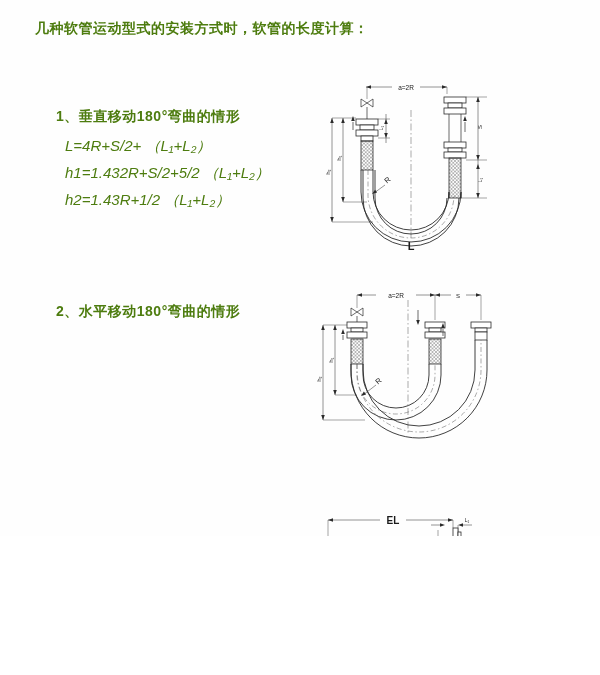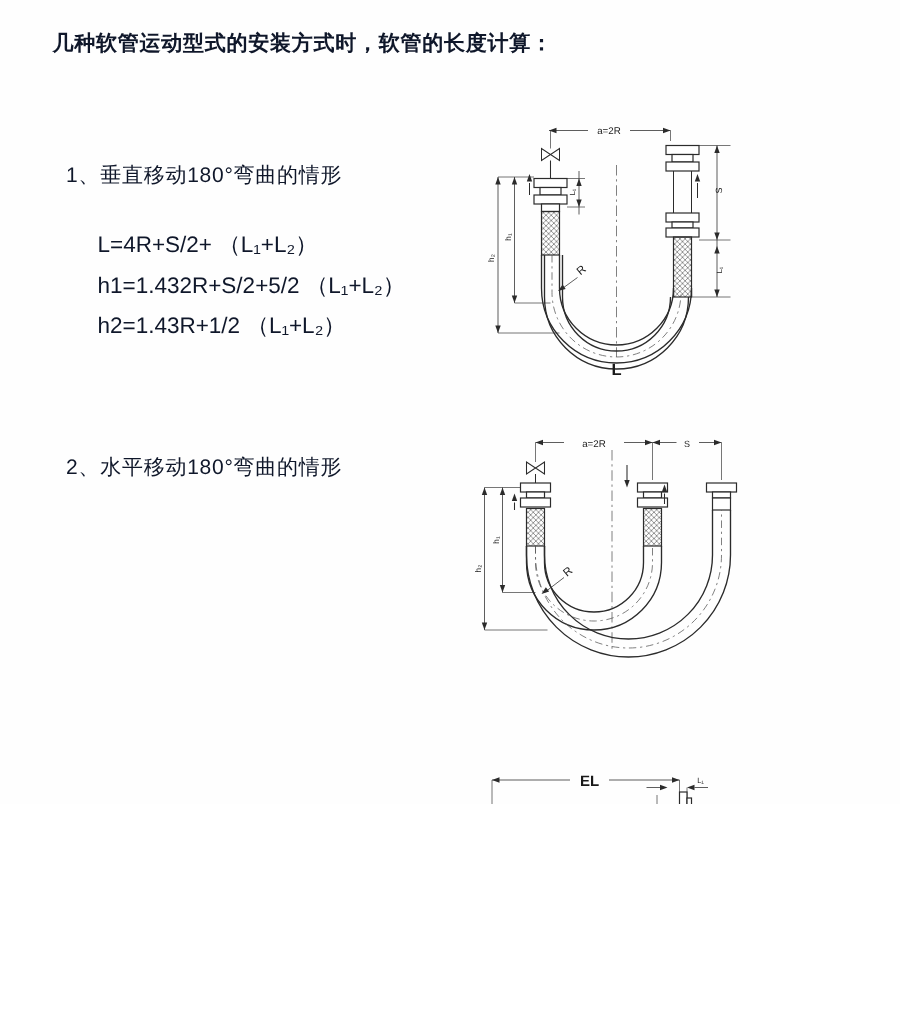--- a/index.html
+++ b/index.html
@@ -1,21 +1,21 @@
 <!DOCTYPE html>
 <html><head>
 <meta charset="utf-8">
 <style>
   html,body{margin:0;padding:0;background:#fff;}
   .page{position:relative;width:600px;height:536px;background:#fefefe;overflow:hidden;
-        font-family:"Liberation Sans","DejaVu Sans",sans-serif;color:#0f172a;}
+        font-family:"Liberation Sans","DejaVu Sans",sans-serif;color:#4d7c0f;}
   .title{position:absolute;left:35px;top:20px;font-size:14px;font-weight:700;letter-spacing:.5px;}
   .section{position:absolute;left:44px;}
-  .heading{font-size:14px;font-weight:400;letter-spacing:.5px;}
-  .formulas{margin:24px 0 0 21px;font-size:15px;line-height:27px;}
+  .heading{font-size:14px;font-weight:700;letter-spacing:.5px;margin-left:12px;}
+  .formulas{margin:6px 0 0 21px;font-size:15px;line-height:27px;font-style:italic;}
   .fline{white-space:pre;}
   .diag{position:absolute;}
   
   .pipe{fill:none;stroke:#2b2b2b;stroke-width:.9;}
   .thin{fill:none;stroke:#2b2b2b;stroke-width:.7;}
   .dim{fill:none;stroke:#3c3c3c;stroke-width:.55;}
   .ext{fill:none;stroke:#4a4a4a;stroke-width:.5;}
   .cl{fill:none;stroke:#555;stroke-width:.5;stroke-dasharray:7 2.5 1.5 2.5;}
   .cld{fill:none;stroke:#555;stroke-width:.5;stroke-dasharray:5 2.5 1.5 2.5;}
   .fit{fill:#fff;stroke:#2b2b2b;stroke-width:.8;}

